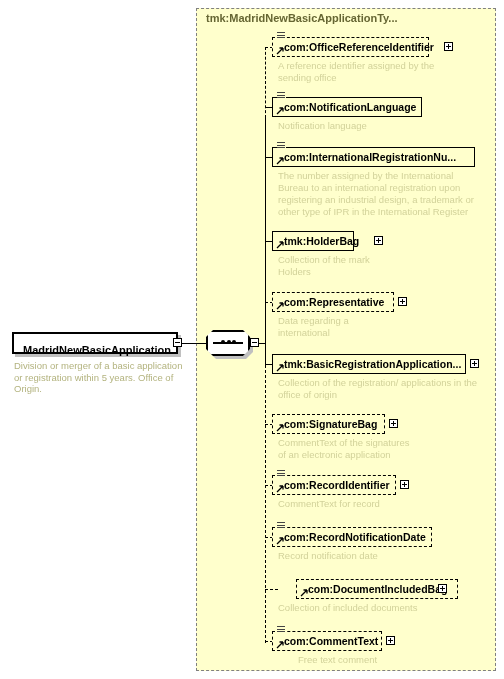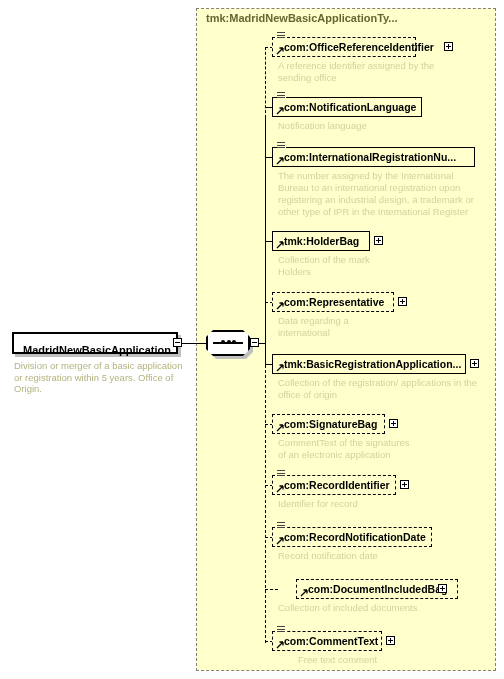--- a/index.html
+++ b/index.html
@@ -152,21 +152,21 @@
   <div class="hline" style="left:265px;top:157px;width:13px;"></div>
   <div class="hline" style="left:265px;top:241px;width:13px;"></div>
   <div class="hline dash" style="left:265px;top:302px;width:13px;"></div>
   <div class="hline" style="left:265px;top:364px;width:13px;"></div>
   <div class="hline dash" style="left:265px;top:424px;width:13px;"></div>
   <div class="hline dash" style="left:265px;top:485px;width:13px;"></div>
   <div class="hline dash" style="left:265px;top:537px;width:13px;"></div>
   <div class="hline dash" style="left:265px;top:589px;width:13px;"></div>
   <div class="hline dash" style="left:265px;top:641px;width:13px;"></div>
 
-  <div class="el optional" style="left:272px;top:37px;width:144px;">
+  <div class="el optional" style="left:272px;top:37px;width:157px;">
     <div class="shadow"></div>
     <div class="frame"></div>
     <div class="seqicon">
         <i></i>
         <i></i>
         <i></i>
       </div>
     <div class="arrowicon">
       <svg width="9" height="9" viewBox="0 0 9 9">
           <path d="M1 8 L7 2 M7 2 L3.5 2 M7 2 L7 5.5" stroke="#000" stroke-width="1.3" fill="none"></path>
@@ -208,21 +208,21 @@
           <path d="M1 8 L7 2 M7 2 L3.5 2 M7 2 L7 5.5" stroke="#000" stroke-width="1.3" fill="none"></path>
         </svg>
     </div>
     <div class="name">com:InternationalRegistrationNu...</div>
   </div>
   <div class="annot" style="left:278px;top:170px;width:212px;">The number assigned by the International
 Bureau to an international registration upon
 registering an industrial design, a trademark or
 other type of IPR in the International Register</div>
 
-  <div class="el" style="left:272px;top:231px;width:98px;text-decoration:underline;">
+  <div class="el" style="left:272px;top:231px;width:82px;text-decoration:underline;">
     <div class="shadow"></div>
     <div class="frame"></div>
     <div class="arrowicon">
       <svg width="9" height="9" viewBox="0 0 9 9">
           <path d="M1 8 L7 2 M7 2 L3.5 2 M7 2 L7 5.5" stroke="#000" stroke-width="1.3" fill="none"></path>
         </svg>
     </div>
     <div class="name">tmk:HolderBag</div>
   </div>
   <div class="boxctl plus" style="left:374px;top:236px;"></div>
@@ -280,21 +280,21 @@
         <i></i>
       </div>
     <div class="arrowicon">
       <svg width="9" height="9" viewBox="0 0 9 9">
           <path d="M1 8 L7 2 M7 2 L3.5 2 M7 2 L7 5.5" stroke="#000" stroke-width="1.3" fill="none"></path>
         </svg>
     </div>
     <div class="name">com:RecordIdentifier</div>
   </div>
   <div class="boxctl plus" style="left:400px;top:480px;"></div>
-  <div class="annot" style="left:278px;top:498px;width:200px;">Identifier for record</div>
+  <div class="annot" style="left:278px;top:498px;width:200px;">CommentText for record</div>
 
   <div class="el optional" style="left:272px;top:527px;width:160px;">
     <div class="shadow"></div>
     <div class="frame"></div>
     <div class="seqicon">
         <i></i>
         <i></i>
         <i></i>
       </div>
     <div class="arrowicon">

